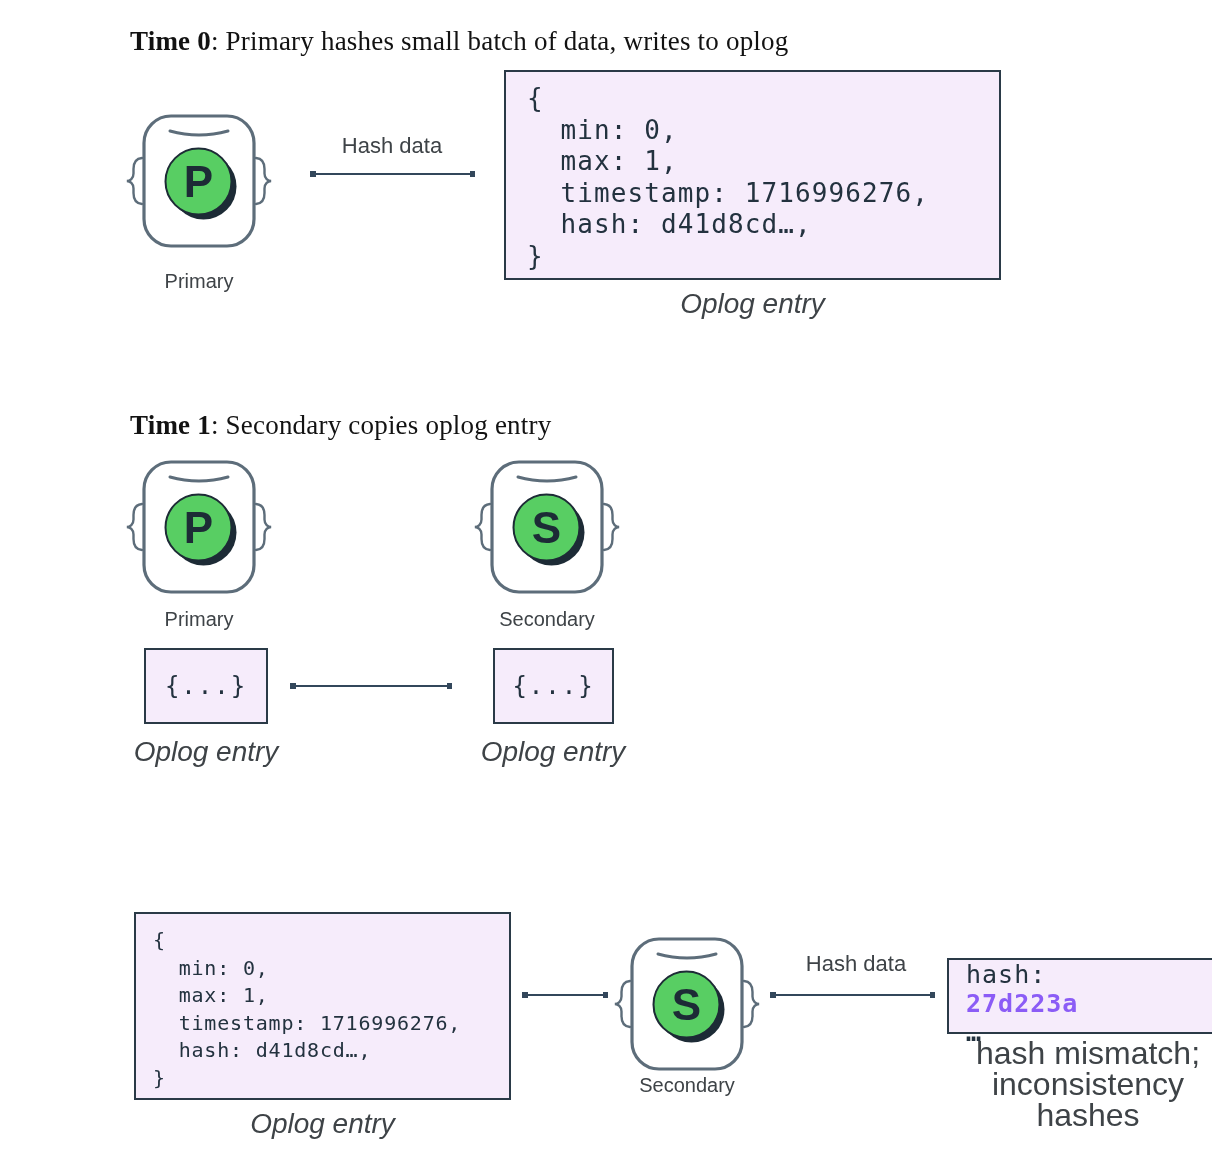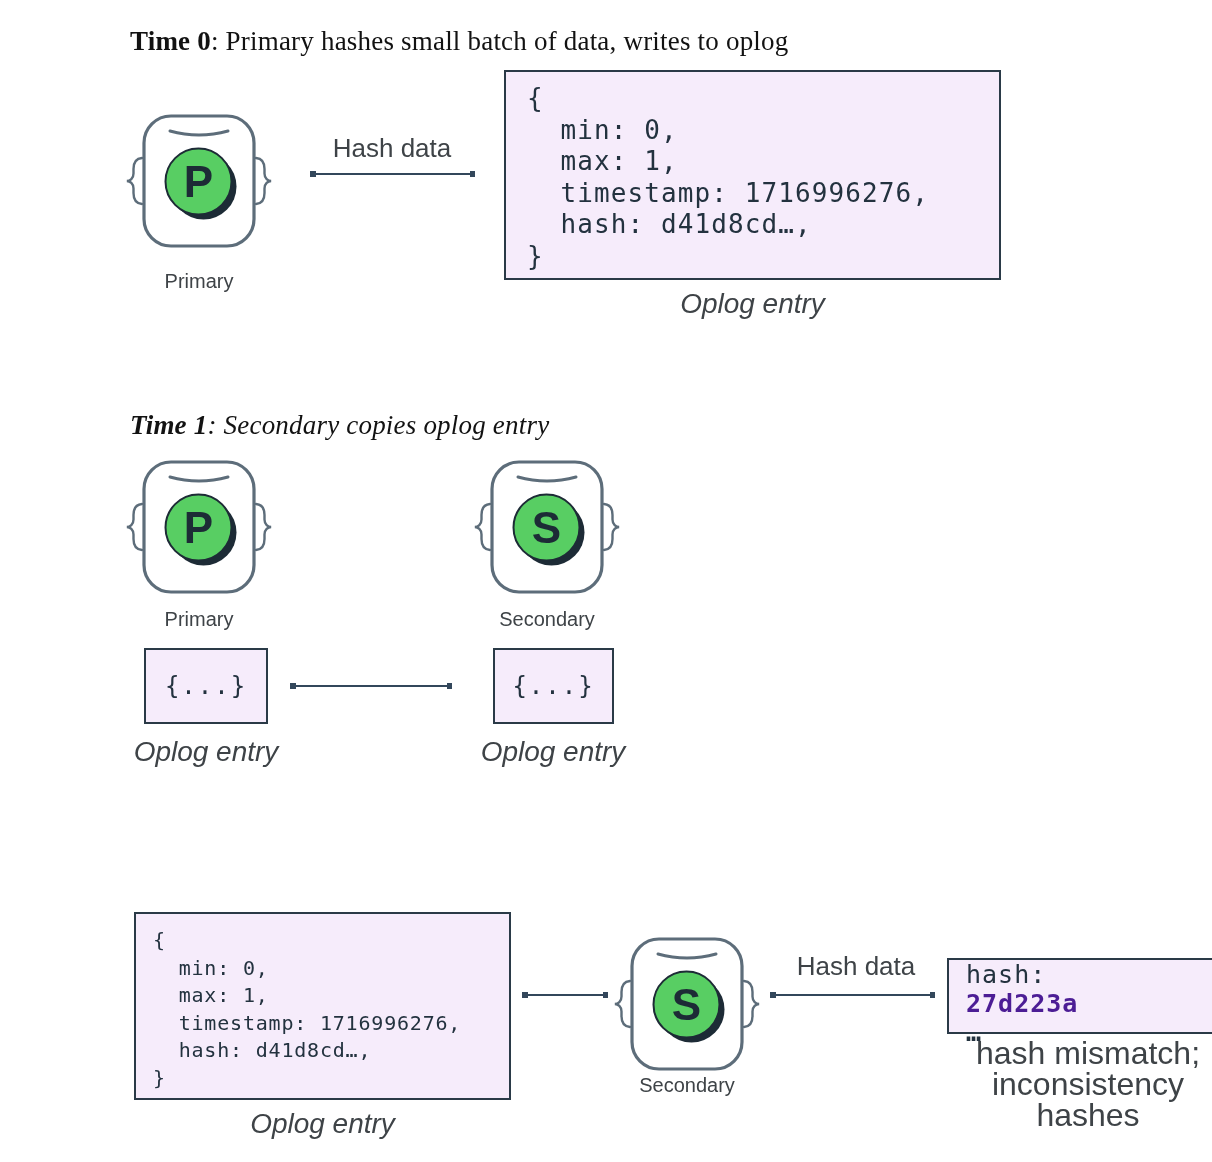--- a/index.html
+++ b/index.html
@@ -10,21 +10,21 @@
            font-size:27px;color:#121212;white-space:nowrap;letter-spacing:.2px;}
   .heading b{font-weight:bold;}
 
   
   .node{position:absolute;width:146px;height:140px;}
   .node svg{display:block;}
   .node-letter{font-family:"Liberation Sans",sans-serif;font-weight:bold;font-size:44px;fill:#1d2b36;}
 
   .node-label{position:absolute;width:146px;text-align:center;font-size:20px;color:#3e4347;}
 
-  .arrow-label{position:absolute;text-align:center;font-size:26px;color:#3e4347;white-space:nowrap;}
+  .arrow-label{position:absolute;text-align:center;font-size:22px;color:#3e4347;white-space:nowrap;}
 
   .connector{position:absolute;height:0;border-top:2.2px solid #33475b;}
   .connector::before,.connector::after{content:"";position:absolute;width:5.5px;height:5.5px;background:#33475b;top:-4px;}
   .connector::before{left:-1px;}
   .connector::after{right:-1px;}
 
   .code-box{position:absolute;background:#f6ecfb;border:2.5px solid #2a3a47;box-sizing:border-box;
             font-family:"DejaVu Sans Mono","Liberation Mono",monospace;color:#23323f;}
   .cl{white-space:pre;}
 
@@ -35,21 +35,21 @@
 
   .box-label{position:absolute;text-align:center;font-size:28px;color:#3e4347;white-space:nowrap;font-style:italic;}
 
   .mini-box{position:absolute;background:#f6ecfb;border:2.2px solid #2a3a47;box-sizing:border-box;
             display:flex;align-items:center;justify-content:center;
             font-family:"DejaVu Sans Mono","Liberation Mono",monospace;font-size:24px;
             letter-spacing:2px;color:#23323f;}
 
   #hash-box{left:901px;top:958px;width:283px;height:76px;display:flex;align-items:flex-start;
             padding-left:17px;font-size:25px;letter-spacing:1px;flex-direction:column;}
-  #hash-box .hash-val{color:#4c1d95;font-weight:bold;}
+  #hash-box .hash-val{color:#8b5cf6;font-weight:bold;}
   #hash-box .hash-ellipsis{color:#23323f;font-weight:bold;}
 
   .caption{position:absolute;text-align:center;font-size:32px;color:#3e4347;line-height:31px;}
 </style>
 </head>
 <body>
 
 <div id="canvas">
 
   <div class="heading" style="top:26px;"><b>Time 0</b><span>: Primary hashes small batch of data, writes to oplog</span></div>
@@ -73,21 +73,21 @@
   <div class="code-box" id="oplog-box-0">
     <div class="cl">{</div>
     <div class="cl">  min: 0,</div>
     <div class="cl">  max: 1,</div>
     <div class="cl">  timestamp: 1716996276,</div>
     <div class="cl">  hash: d41d8cd…,</div>
     <div class="cl">}</div>
   </div>
   <div class="box-label" style="left:458px;top:288px;width:497px;">Oplog entry</div>
 
-  <div class="heading" style="top:410px;font-style:italic;"><b>Time 1</b><span>: Secondary copies oplog entry</span></div>
+  <div class="heading" style="top:410px;"><b>Time 1</b><span>: Secondary copies oplog entry</span></div>
 
   <div class="node" style="left:80px;top:458px;">
     <svg width="146" height="140" viewBox="0 0 146 140">
       <path d="M 16,46 C 10,46.5 7.5,51 7.5,57 L 7.5,61.5 C 7.5,66.5 4,69 0.8,69 C 4,69 7.5,71.5 7.5,76.5 L 7.5,81 C 7.5,87 10,91.5 16,92" fill="none" stroke="#5d6d7a" stroke-width="2.4" stroke-linecap="round"></path>
       <path d="M 130,46 C 136,46.5 138.5,51 138.5,57 L 138.5,61.5 C 138.5,66.5 142,69 145.2,69 C 142,69 138.5,71.5 138.5,76.5 L 138.5,81 C 138.5,87 136,91.5 130,92" fill="none" stroke="#5d6d7a" stroke-width="2.4" stroke-linecap="round"></path>
       <rect x="18" y="4" width="110" height="130" rx="27" fill="#ffffff" stroke="#5d6d7a" stroke-width="3.2"></rect>
       <path d="M 44,19 Q 73,27 102,19" fill="none" stroke="#5d6d7a" stroke-width="3" stroke-linecap="round"></path>
       <circle cx="77.5" cy="74.5" r="33" fill="#1d2b36"></circle>
       <circle cx="72.5" cy="69.5" r="33" fill="#58ce63" stroke="#1d2b36" stroke-width="2"></circle>
       <text x="72.5" y="85" text-anchor="middle" class="node-letter">P</text>

